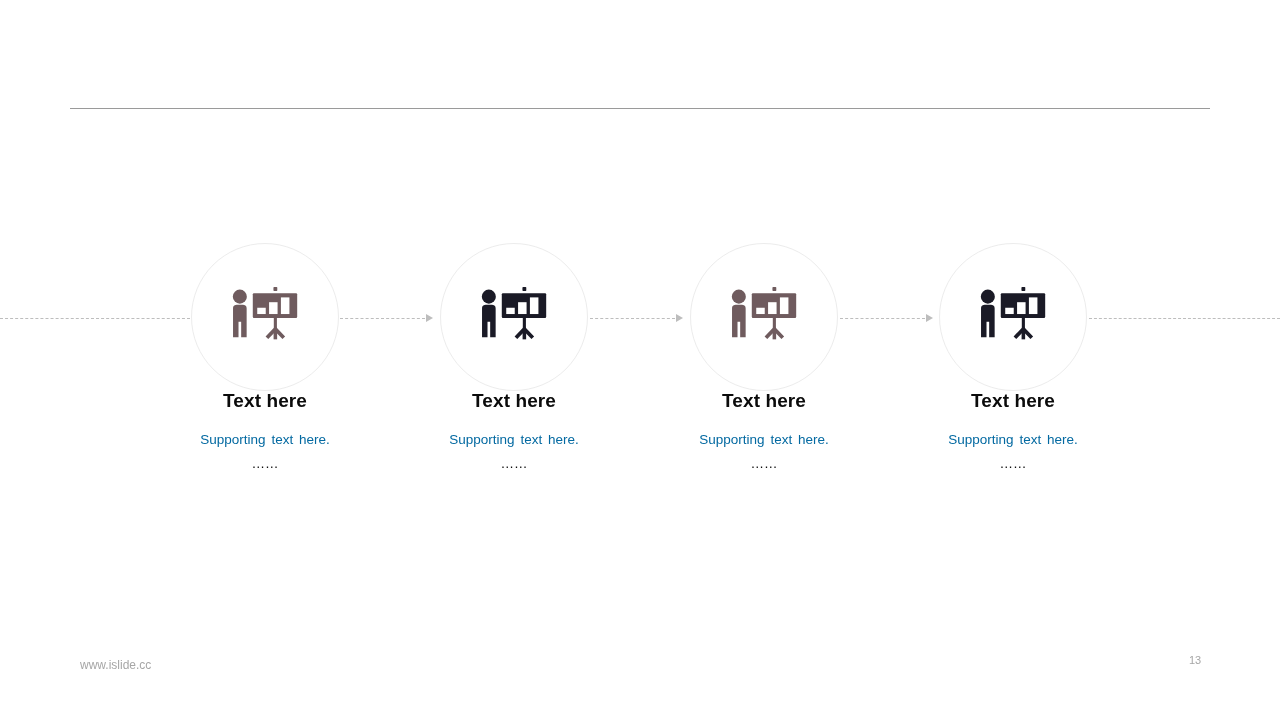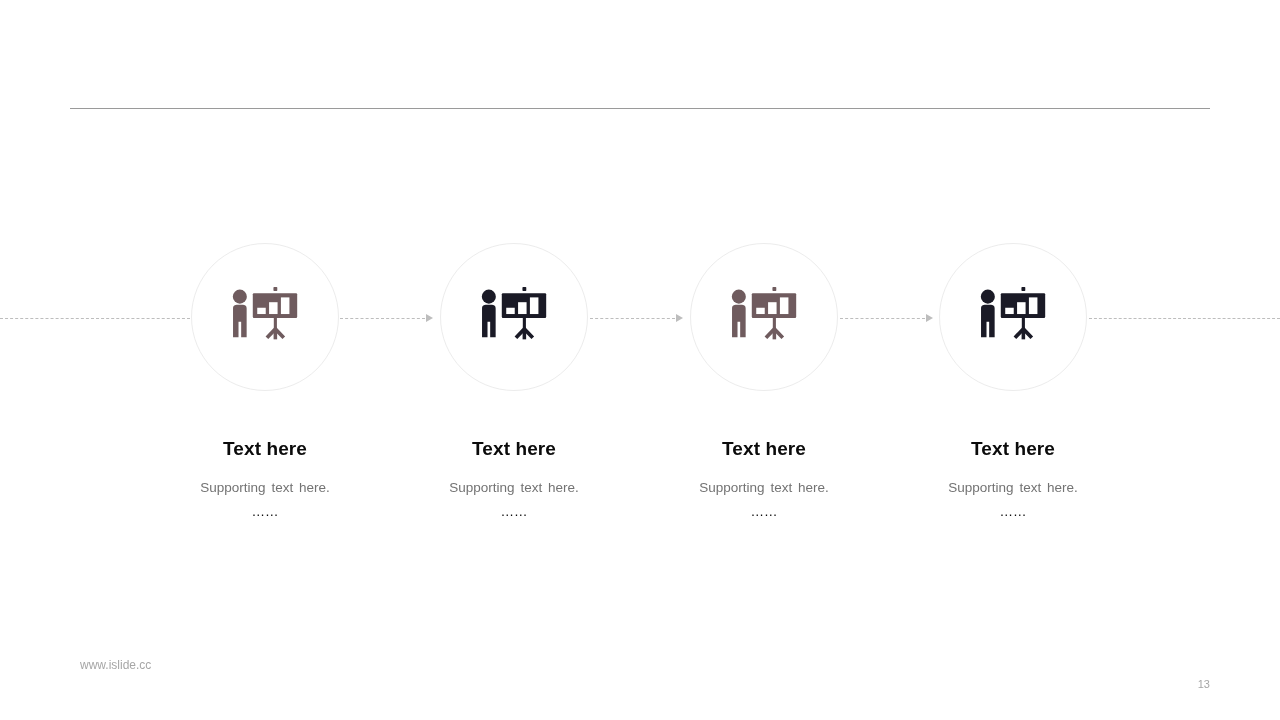--- a/index.html
+++ b/index.html
@@ -81,31 +81,30 @@
     justify-content: center;
     background: transparent;
   }
   .icon-svg {
     display: block;
     width: 74px;
     height: 74px;
   }
 
   .heading {
-    margin-top: 48px;
     font-size: 19px;
     font-weight: bold;
     color: #0b0b0b;
     letter-spacing: 0.1px;
     line-height: 1.1;
   }
   .sub {
     margin-top: 20px;
     font-size: 13.5px;
-    color: #737373;
+    color: #0369a1;
     line-height: 1.15;
     word-spacing: 2px;
   }
   .dots {
     margin-top: 9px;
     font-size: 13.5px;
     color: #0d0d0d;
     letter-spacing: 0px;
     line-height: 1.15;
   }
@@ -114,23 +113,23 @@
   .footer-url {
     position: absolute;
     left: 80px;
     top: 658px;
     font-size: 12px;
     color: #a6a6a6;
   }
   .footer-page {
     position: absolute;
     left: 1180px;
-    top: 678px;
+    top: 654px;
     width: 30px;
-    text-align: right;
+    text-align: center;
     font-size: 11px;
     color: #a6a6a6;
   }
 </style>
 </head>
 <body>
 
 <div class="top-rule"></div>
 
 <div class="timeline">

